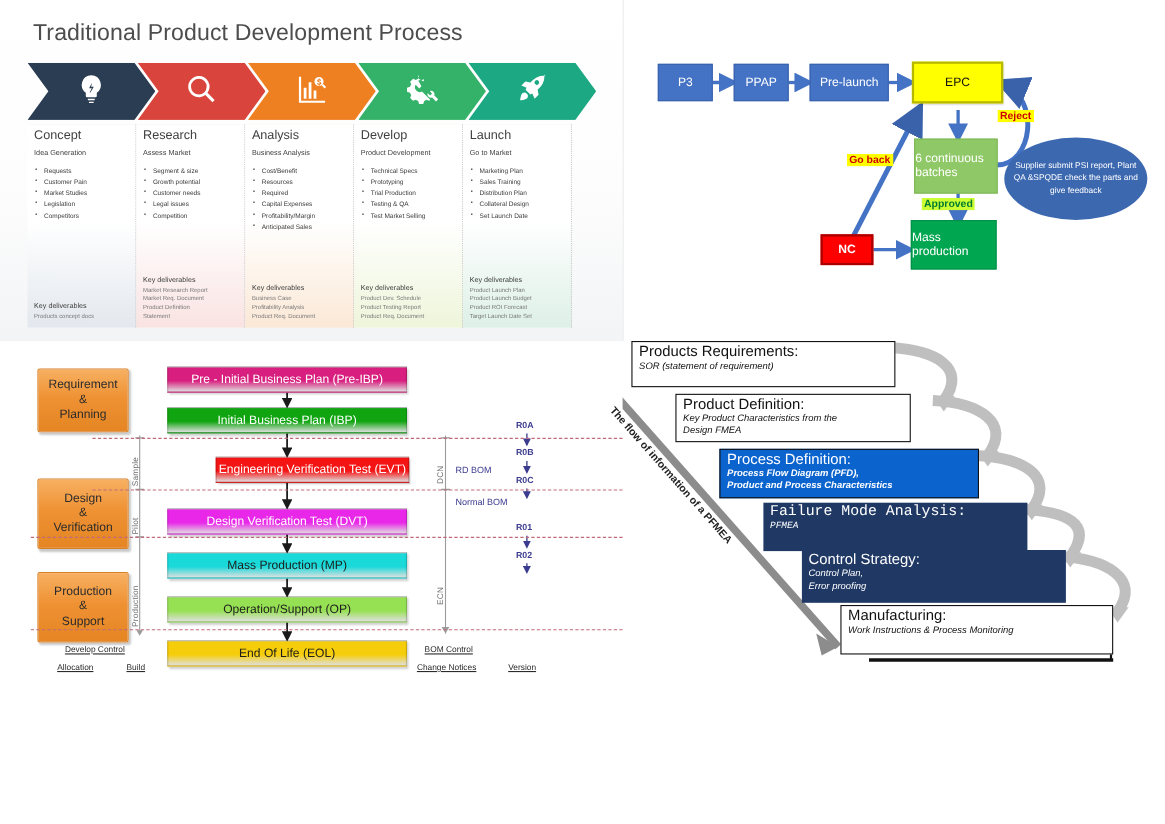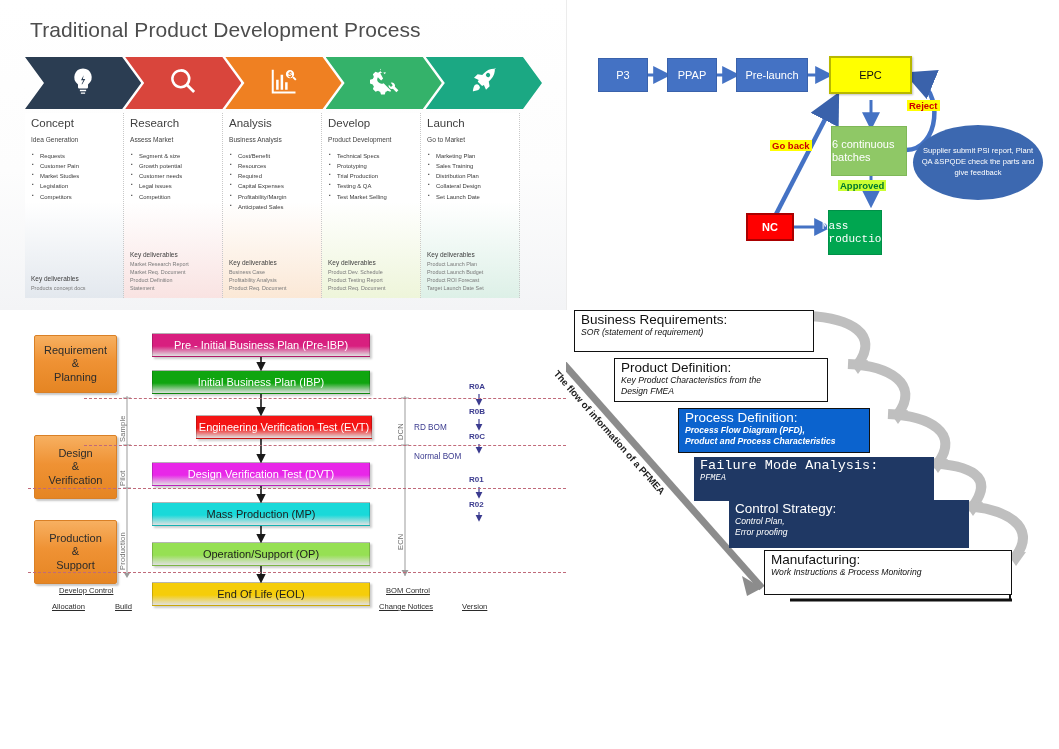--- a/index.html
+++ b/index.html
@@ -228,21 +228,21 @@
 
     <path d="M340,150 C373,150 380,90 346,76" fill="none" stroke="#4472c4" stroke-width="4.5" marker-end="url(#ah2)"></path>
   </svg>
 
   <div class="pbox blue-box" style="left:32px;top:58px;width:50px;height:34px;">P3</div>
   <div class="pbox blue-box" style="left:101px;top:58px;width:50px;height:34px;">PPAP</div>
   <div class="pbox blue-box" style="left:170px;top:58px;width:72px;height:34px;">Pre-launch</div>
   <div class="pbox yellow-box" style="left:263px;top:56px;width:83px;height:38px;">EPC</div>
   <div class="pbox lgreen-box" style="left:265px;top:126px;width:76px;height:50px;">6 continuous batches</div>
   <div class="pbox red-box" style="left:180px;top:213px;width:48px;height:28px;">NC</div>
-  <div class="pbox green-box" style="left:262px;top:210px;width:54px;height:45px;font-family:Liberation Mono, monospace;">Mass production</div>
+  <div class="pbox green-box" style="left:262px;top:200px;width:78px;height:45px;">Mass production</div>
 
   <div class="ellipse" style="left:347px;top:125px;width:130px;height:75px;">Supplier submit PSI report, Plant QA &amp;SPQDE check the parts and give feedback</div>
 
   <div class="hl hl-reject" style="left:341px;top:100px;">Reject</div>
   <div class="hl hl-goback" style="left:204px;top:140px;">Go back</div>
   <div class="hl hl-appr" style="left:272px;top:180px;">Approved</div>
 </div>
 
 <div class="abs" id="panel-life">
   <svg class="abs" id="life-svg" width="566" height="320" style="left:0;top:0;">
@@ -359,29 +359,29 @@
         <path d="M362,163 C404,165 429,176 407,206" fill="none" stroke="#bfbfbf" stroke-width="10" stroke-linecap="butt"></path>
         <path d="M407,216 l-9,-13 l19,-1 z" fill="#bfbfbf"></path>
         <path d="M397,206 C439,208 472,226 450,256" fill="none" stroke="#bfbfbf" stroke-width="10" stroke-linecap="butt"></path>
         <path d="M450,266 l-9,-13 l19,-1 z" fill="#bfbfbf"></path>
         <line x1="444" y1="250" x2="444" y2="300" stroke="#111" stroke-width="2"></line>
         <line x1="224" y1="300" x2="446" y2="300" stroke="#111" stroke-width="3"></line>
       </g>
   </svg>
   <div id="pfmea-boxes">
       <div class="cbox white" style="left: 8px; top: 10px; width: 240px; height: 42px;">
-        <div class="t">Business Requirements:</div>
+        <div class="t">Products Requirements:</div>
         <div class="s">SOR (statement of requirement)</div>
       </div>
       <div class="cbox white" style="left: 48px; top: 58px; width: 214px; height: 44px;">
         <div class="t">Product Definition:</div>
         <div class="s">Key Product Characteristics from the</div>
         <div class="s">Design FMEA</div>
       </div>
-      <div class="cbox bright" style="left: 88px; top: 108px; width: 192px; height: 45px; margin-left: 24px;">
+      <div class="cbox bright" style="left: 88px; top: 108px; width: 236px; height: 45px;">
         <div class="t">Process Definition:</div>
         <div class="s">Process Flow Diagram (PFD),</div>
         <div class="s">Product and Process Characteristics</div>
       </div>
       <div class="cbox dark" style="left: 128px; top: 157px; width: 240px; height: 44px; font-family: Liberation Mono, monospace;">
         <div class="t">Failure Mode Analysis:</div>
         <div class="s">PFMEA</div>
       </div>
       <div class="cbox dark2" style="left: 163px; top: 200px; width: 240px; height: 48px;">
         <div class="t">Control Strategy:</div>

